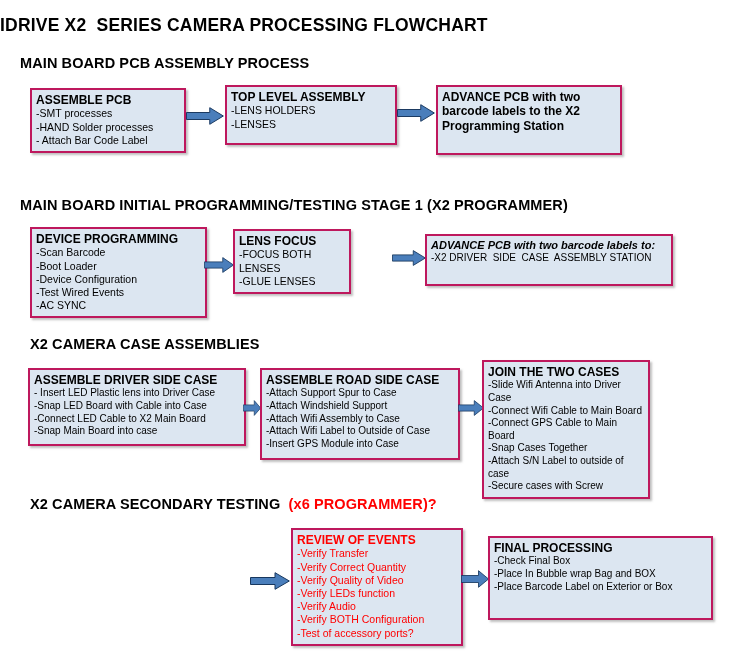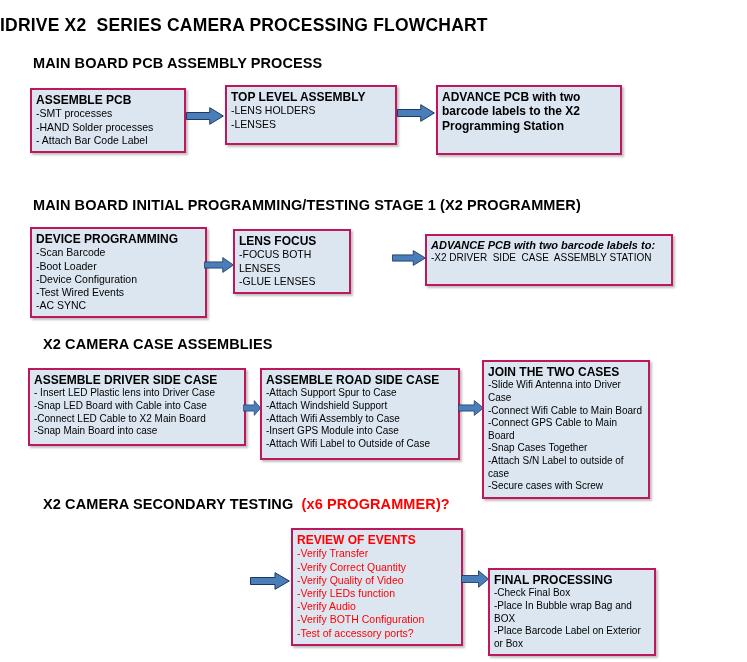--- a/index.html
+++ b/index.html
@@ -7,21 +7,21 @@
   body { font-family:"Liberation Sans", sans-serif; color:#000; }
   .canvas { position:relative; width:747px; height:662px; background:#ffffff; overflow:hidden; }
 
   .page-title {
     position:absolute; top:15px; left:0; width:100%;
     text-align:left; font-size:17.5px; font-weight:700;
     white-space:pre; letter-spacing:0.2px;
   }
   .section-heading {
     position:absolute; font-size:14.5px; font-weight:700;
-    white-space:pre; letter-spacing:0.1px;margin-left:13px;
+    white-space:pre; letter-spacing:0.1px;
   }
   .red-text { color: var(--red, #ff0000); }
 
   .flow-box {
     position:absolute;
     background: var(--box-fill, #dce6f1);
     border:2px solid #be185d;
     padding:3px 5px 4px 4px;
     box-shadow: 2px 2px 2px rgba(130,130,130,0.5);
   }
@@ -121,22 +121,22 @@
     <svg viewBox="0 0 40 18" preserveAspectRatio="none">
         <path d="M0.5 5.5 L25 5.5 L25 0.7 L39.3 9 L25 17.3 L25 12.5 L0.5 12.5 Z"></path>
       </svg>
   </div>
 
   <div class="flow-box sm" style="left:260px; top:368px; width:200px; min-height:92px;">
     <div class="box-title">ASSEMBLE ROAD SIDE CASE</div>
     <div class="box-item">-Attach Support Spur to Case</div>
     <div class="box-item">-Attach Windshield Support</div>
     <div class="box-item">-Attach Wifi Assembly to Case</div>
+    <div class="box-item">-Attach Wifi Label to Outside of Case</div>
     <div class="box-item">-Insert GPS Module into Case</div>
-    <div class="box-item">-Attach Wifi Label to Outside of Case</div>
   </div>
 
   <div class="arrow" style="left:458px; top:400px; width:26px; height:16px;">
     <svg viewBox="0 0 40 18" preserveAspectRatio="none">
         <path d="M0.5 5.5 L25 5.5 L25 0.7 L39.3 9 L25 17.3 L25 12.5 L0.5 12.5 Z"></path>
       </svg>
   </div>
 
   <div class="flow-box sm" style="left:482px; top:360px; width:168px; min-height:102px;">
     <div class="box-title">JOIN THE TWO CASES</div>
@@ -167,20 +167,20 @@
     <div class="box-item">-Verify BOTH Configuration</div>
     <div class="box-item">-Test of accessory ports?</div>
   </div>
 
   <div class="arrow" style="left:461px; top:570px; width:28px; height:18px;">
     <svg viewBox="0 0 40 18" preserveAspectRatio="none">
         <path d="M0.5 5.5 L25 5.5 L25 0.7 L39.3 9 L25 17.3 L25 12.5 L0.5 12.5 Z"></path>
       </svg>
   </div>
 
-  <div class="flow-box sm" style="left:488px; top:536px; width:168px; min-height:84px;margin-top:32px;">
+  <div class="flow-box sm" style="left:488px; top:536px; width:225px; min-height:84px;">
     <div class="box-title">FINAL PROCESSING</div>
     <div class="box-item">-Check Final Box</div>
     <div class="box-item">-Place In Bubble wrap Bag and BOX</div>
     <div class="box-item">-Place Barcode Label on Exterior or Box</div>
   </div>
 
 </div>
 
 </body></html>

